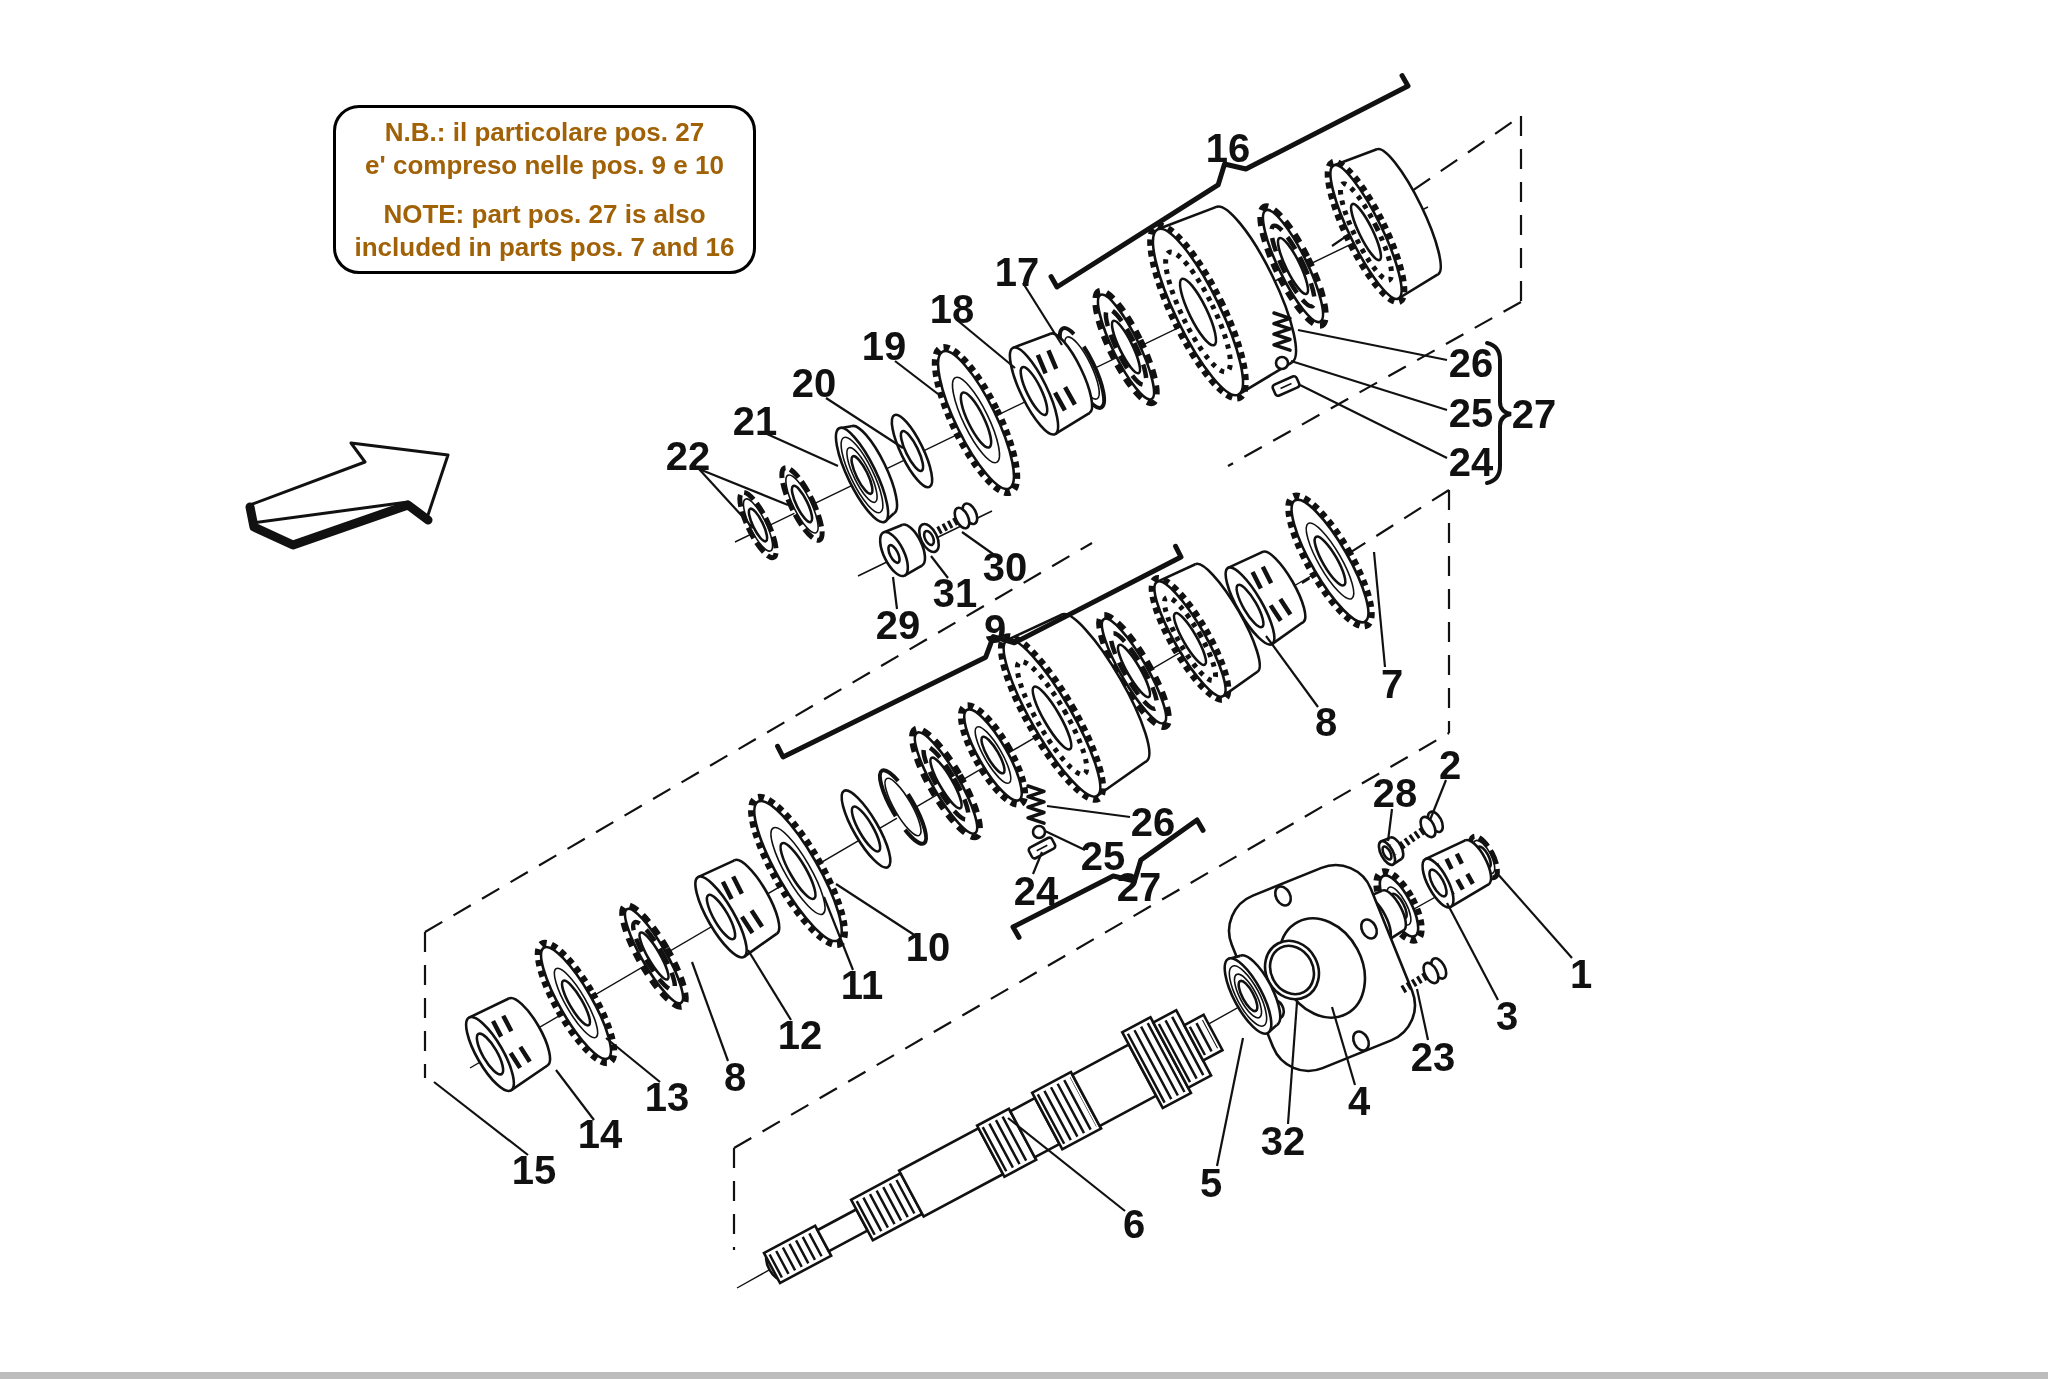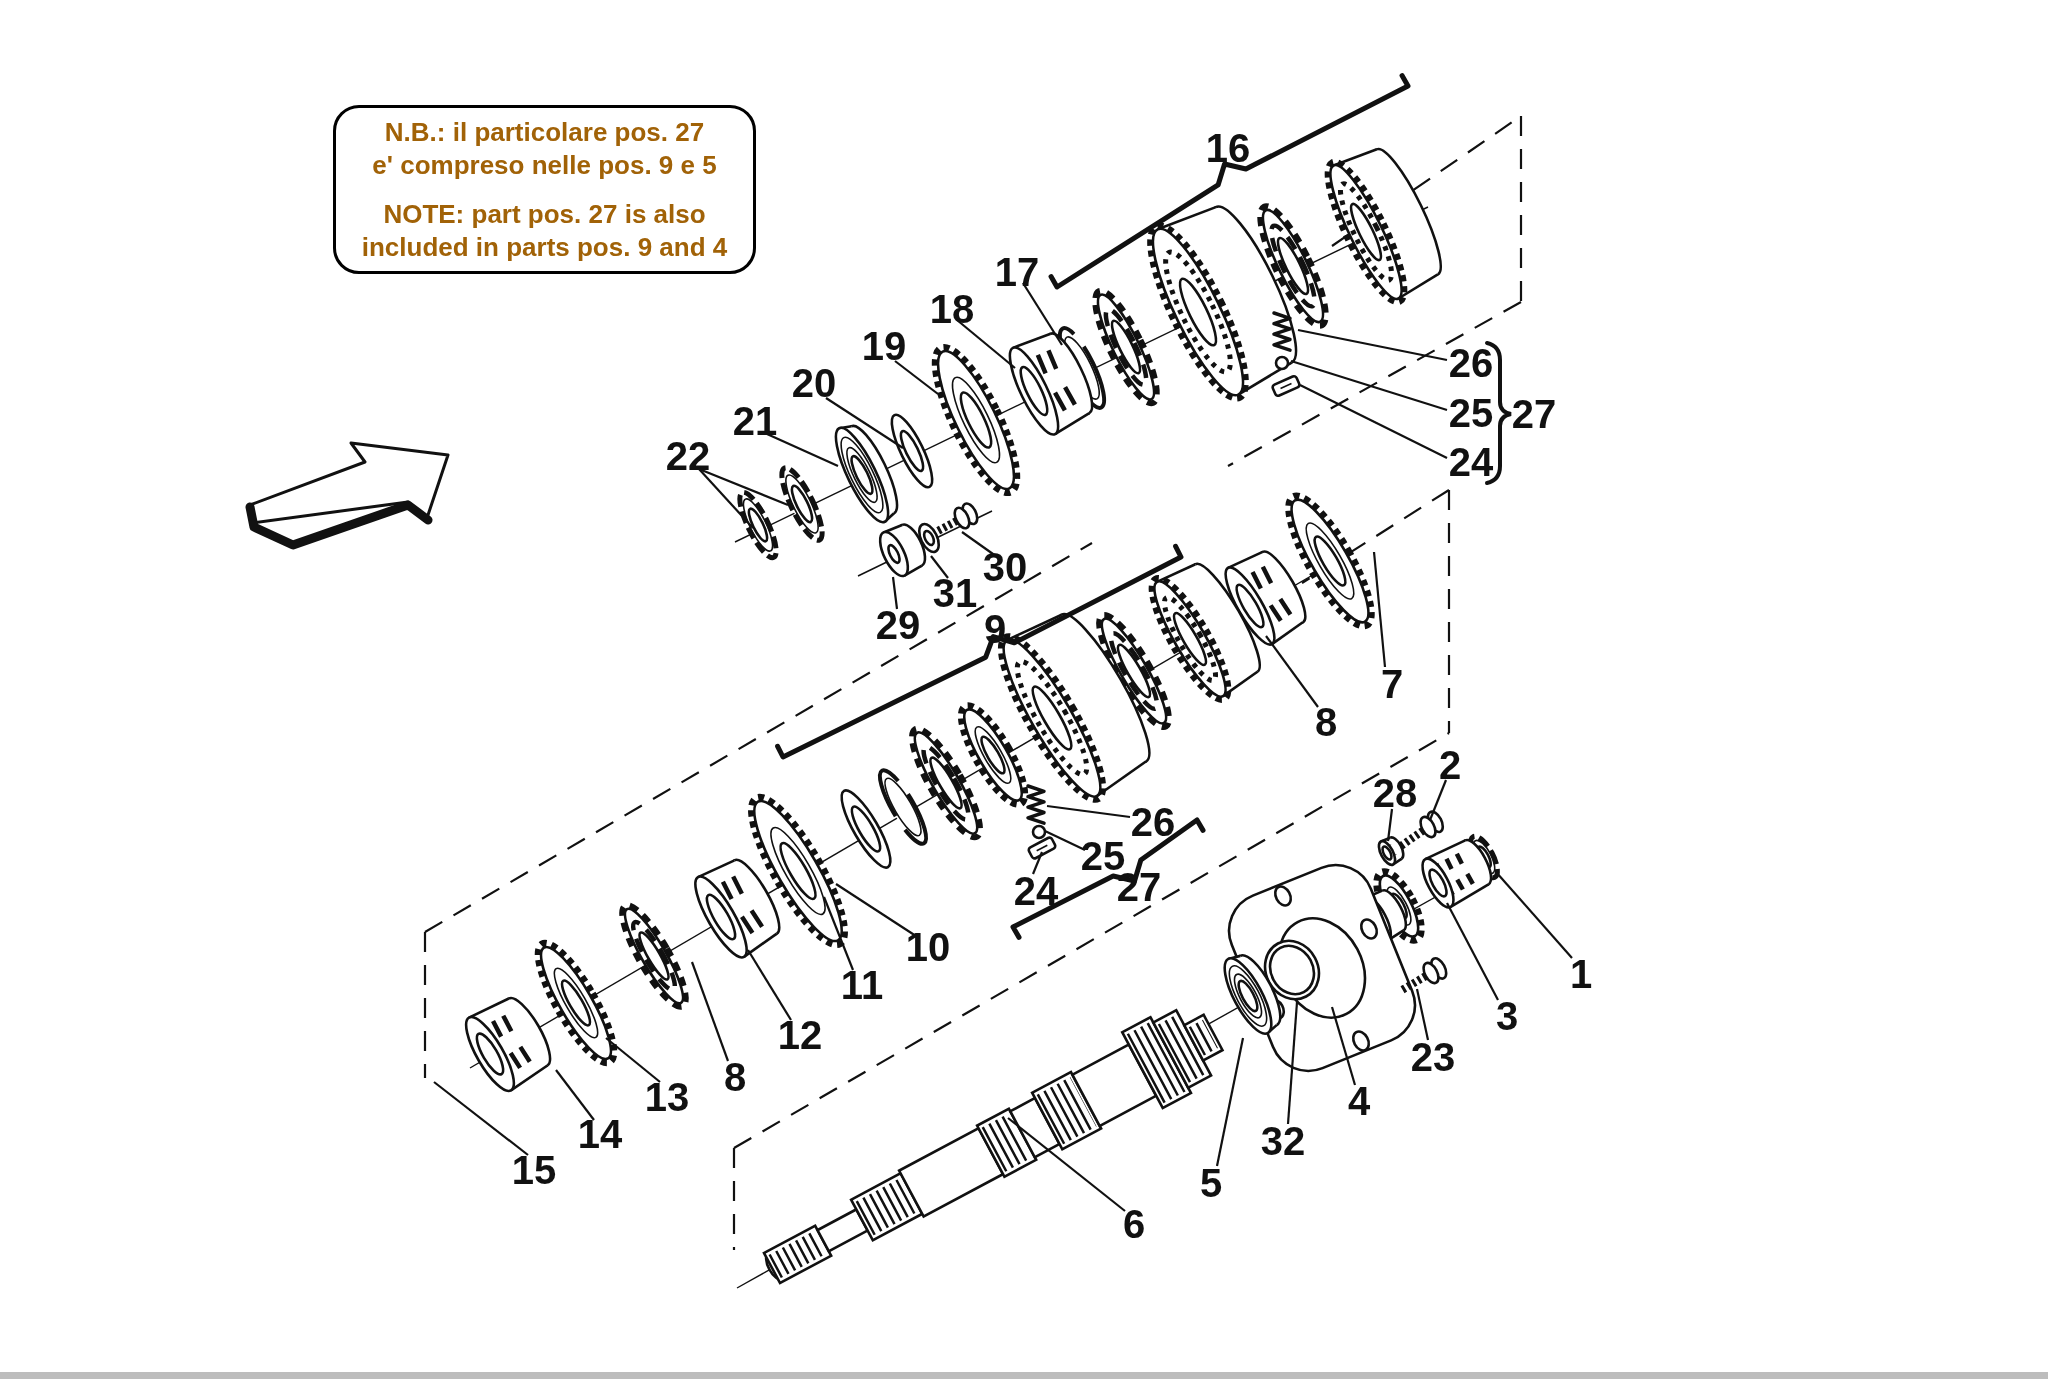--- a/index.html
+++ b/index.html
@@ -429,18 +429,18 @@
       <text x="667" y="1097" dy="0.35em" class="lbl">13</text>
       <line x1="594" y1="1120" x2="556" y2="1070" class="ldr"></line>
       <text x="600" y="1134" dy="0.35em" class="lbl">14</text>
       <line x1="528" y1="1155" x2="434" y2="1082" class="ldr"></line>
       <text x="534" y="1170" dy="0.35em" class="lbl">15</text>
       <polygon points="448,455 351,443 365,462 250,505 252,523 408,502 427,518" class="arrowp"></polygon>
       <polyline points="250,507 254,527 293,545 408,505 428,520" class="arrowt"></polyline>
     </svg>
   <div class="note">
     <div>N.B.: il particolare pos. 27</div>
-    <div>e' compreso nelle pos. 9 e 5</div>
+    <div>e' compreso nelle pos. 9 e 10</div>
     <div class="gap">NOTE: part pos. 27 is also</div>
-    <div>included in parts pos. 9 and 4</div>
+    <div>included in parts pos. 7 and 16</div>
   </div>
   <div class="bottombar"></div>
 </div>
 
 </body></html>

